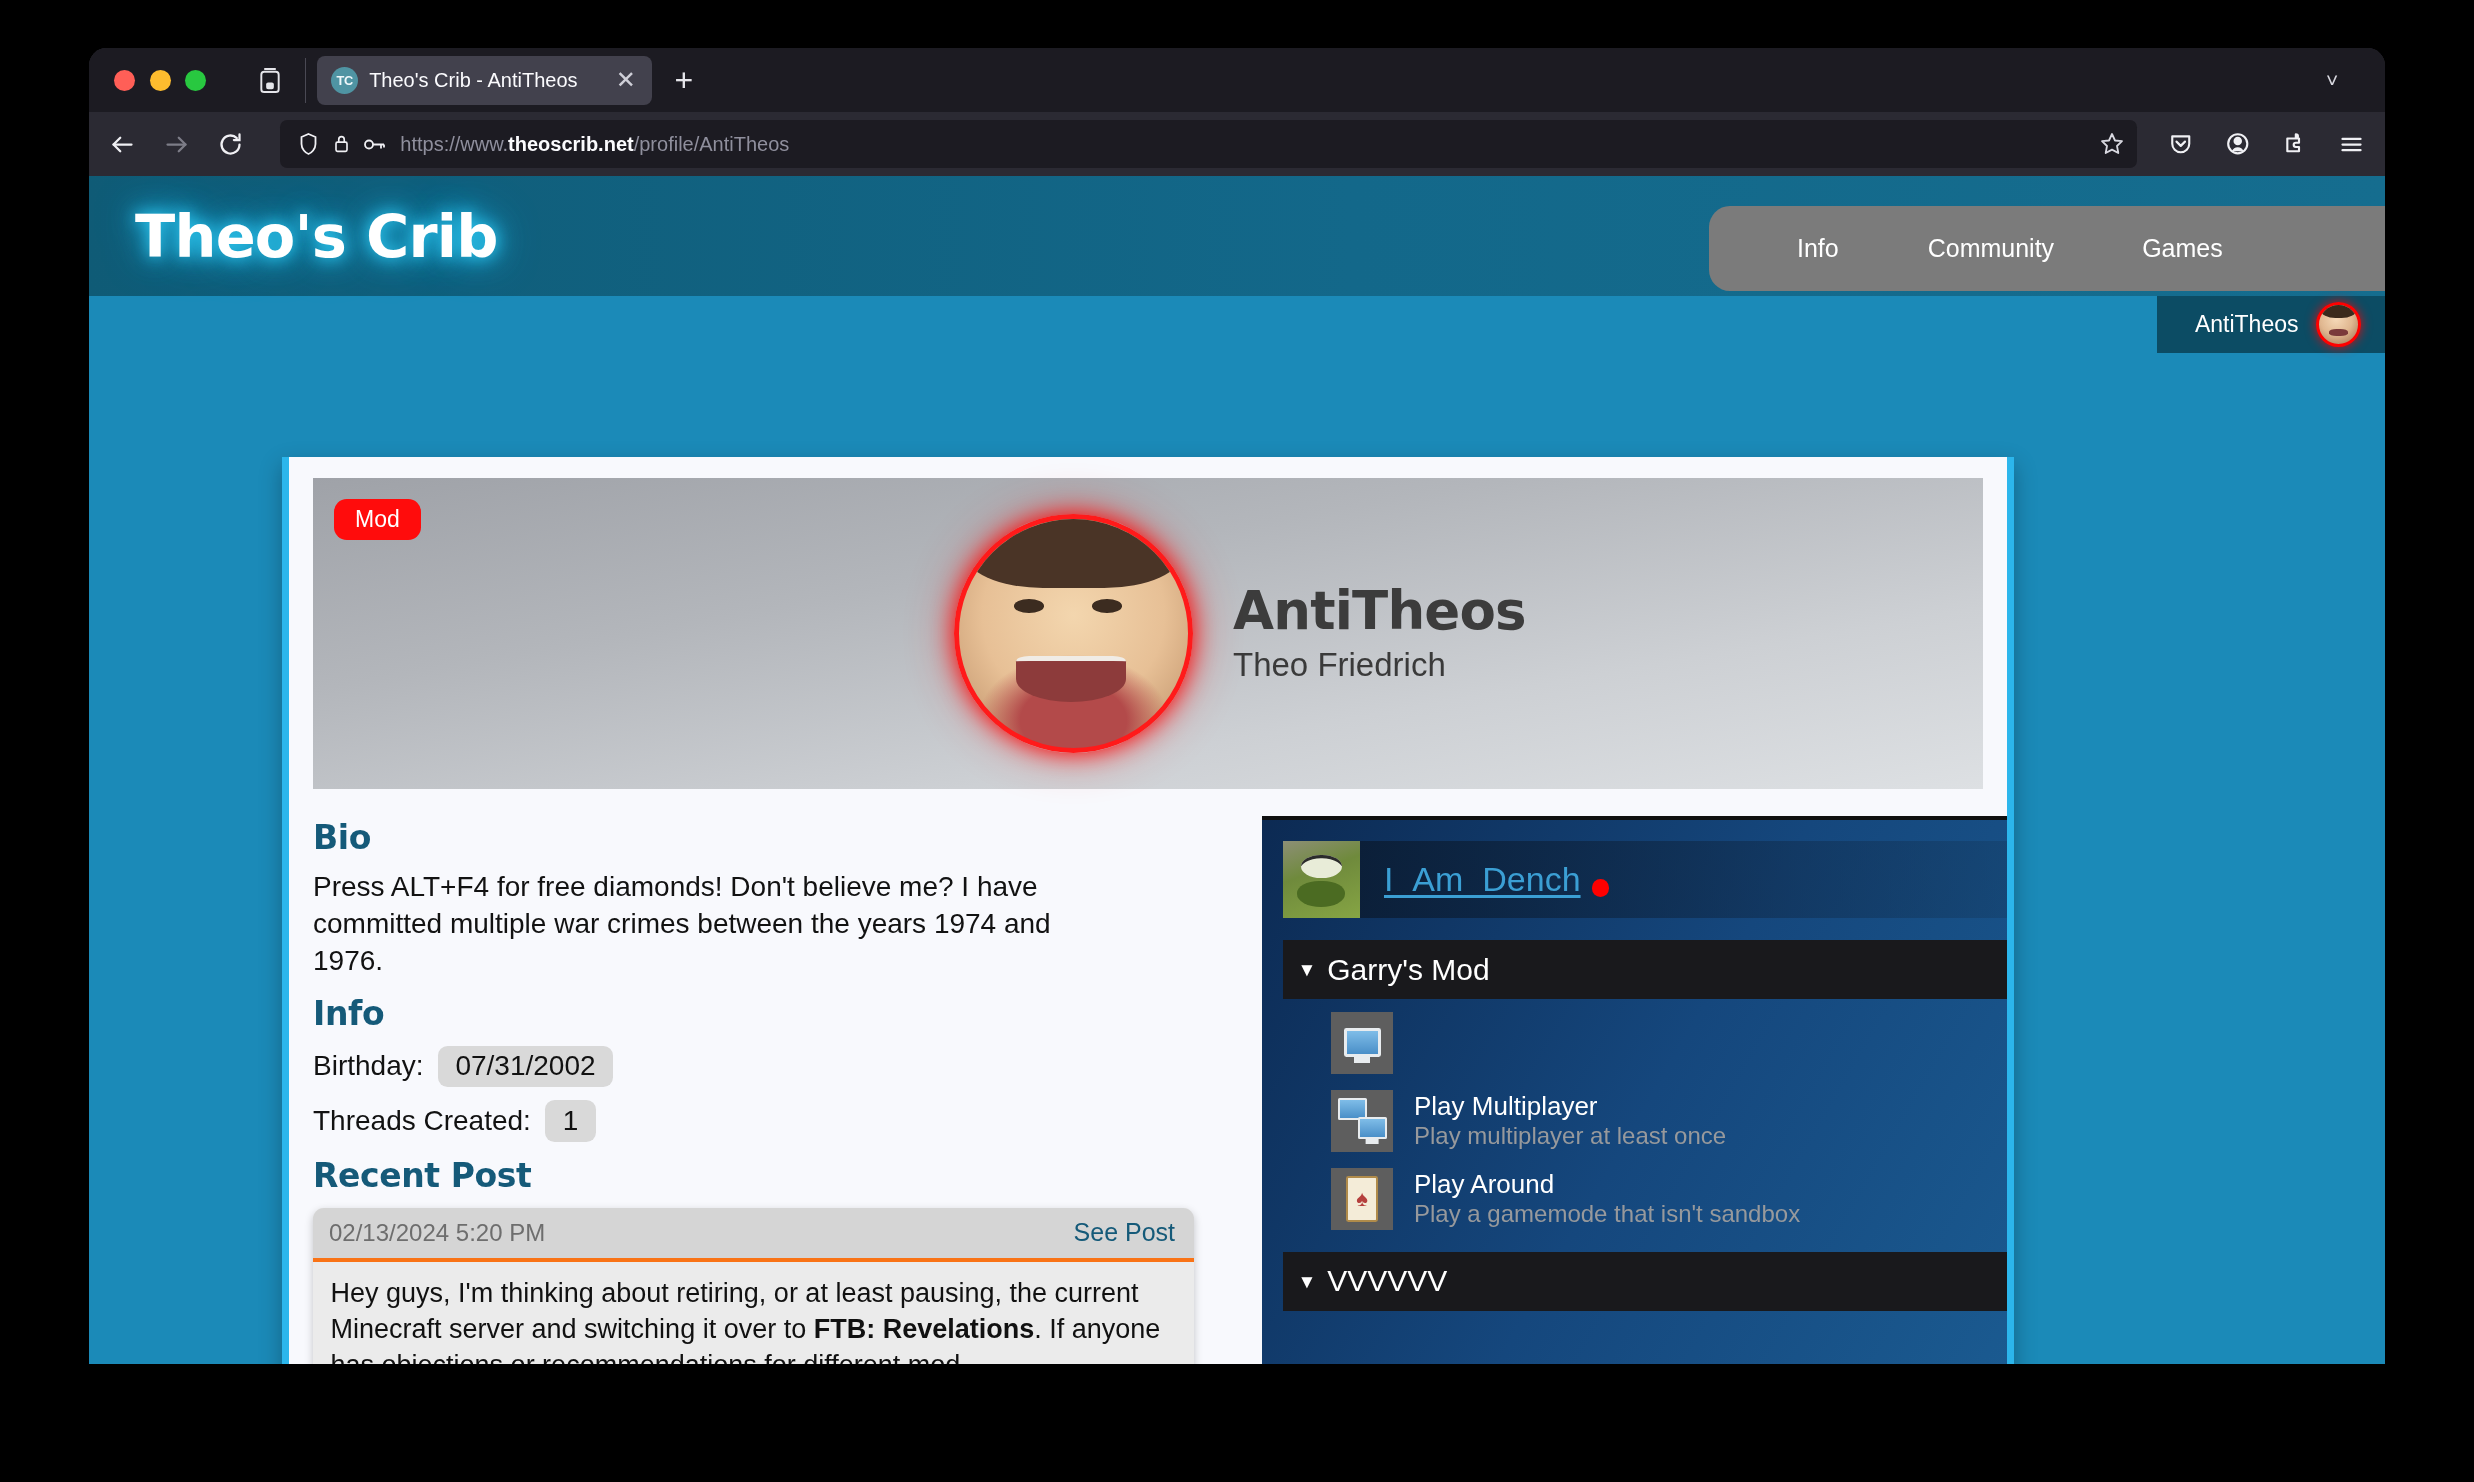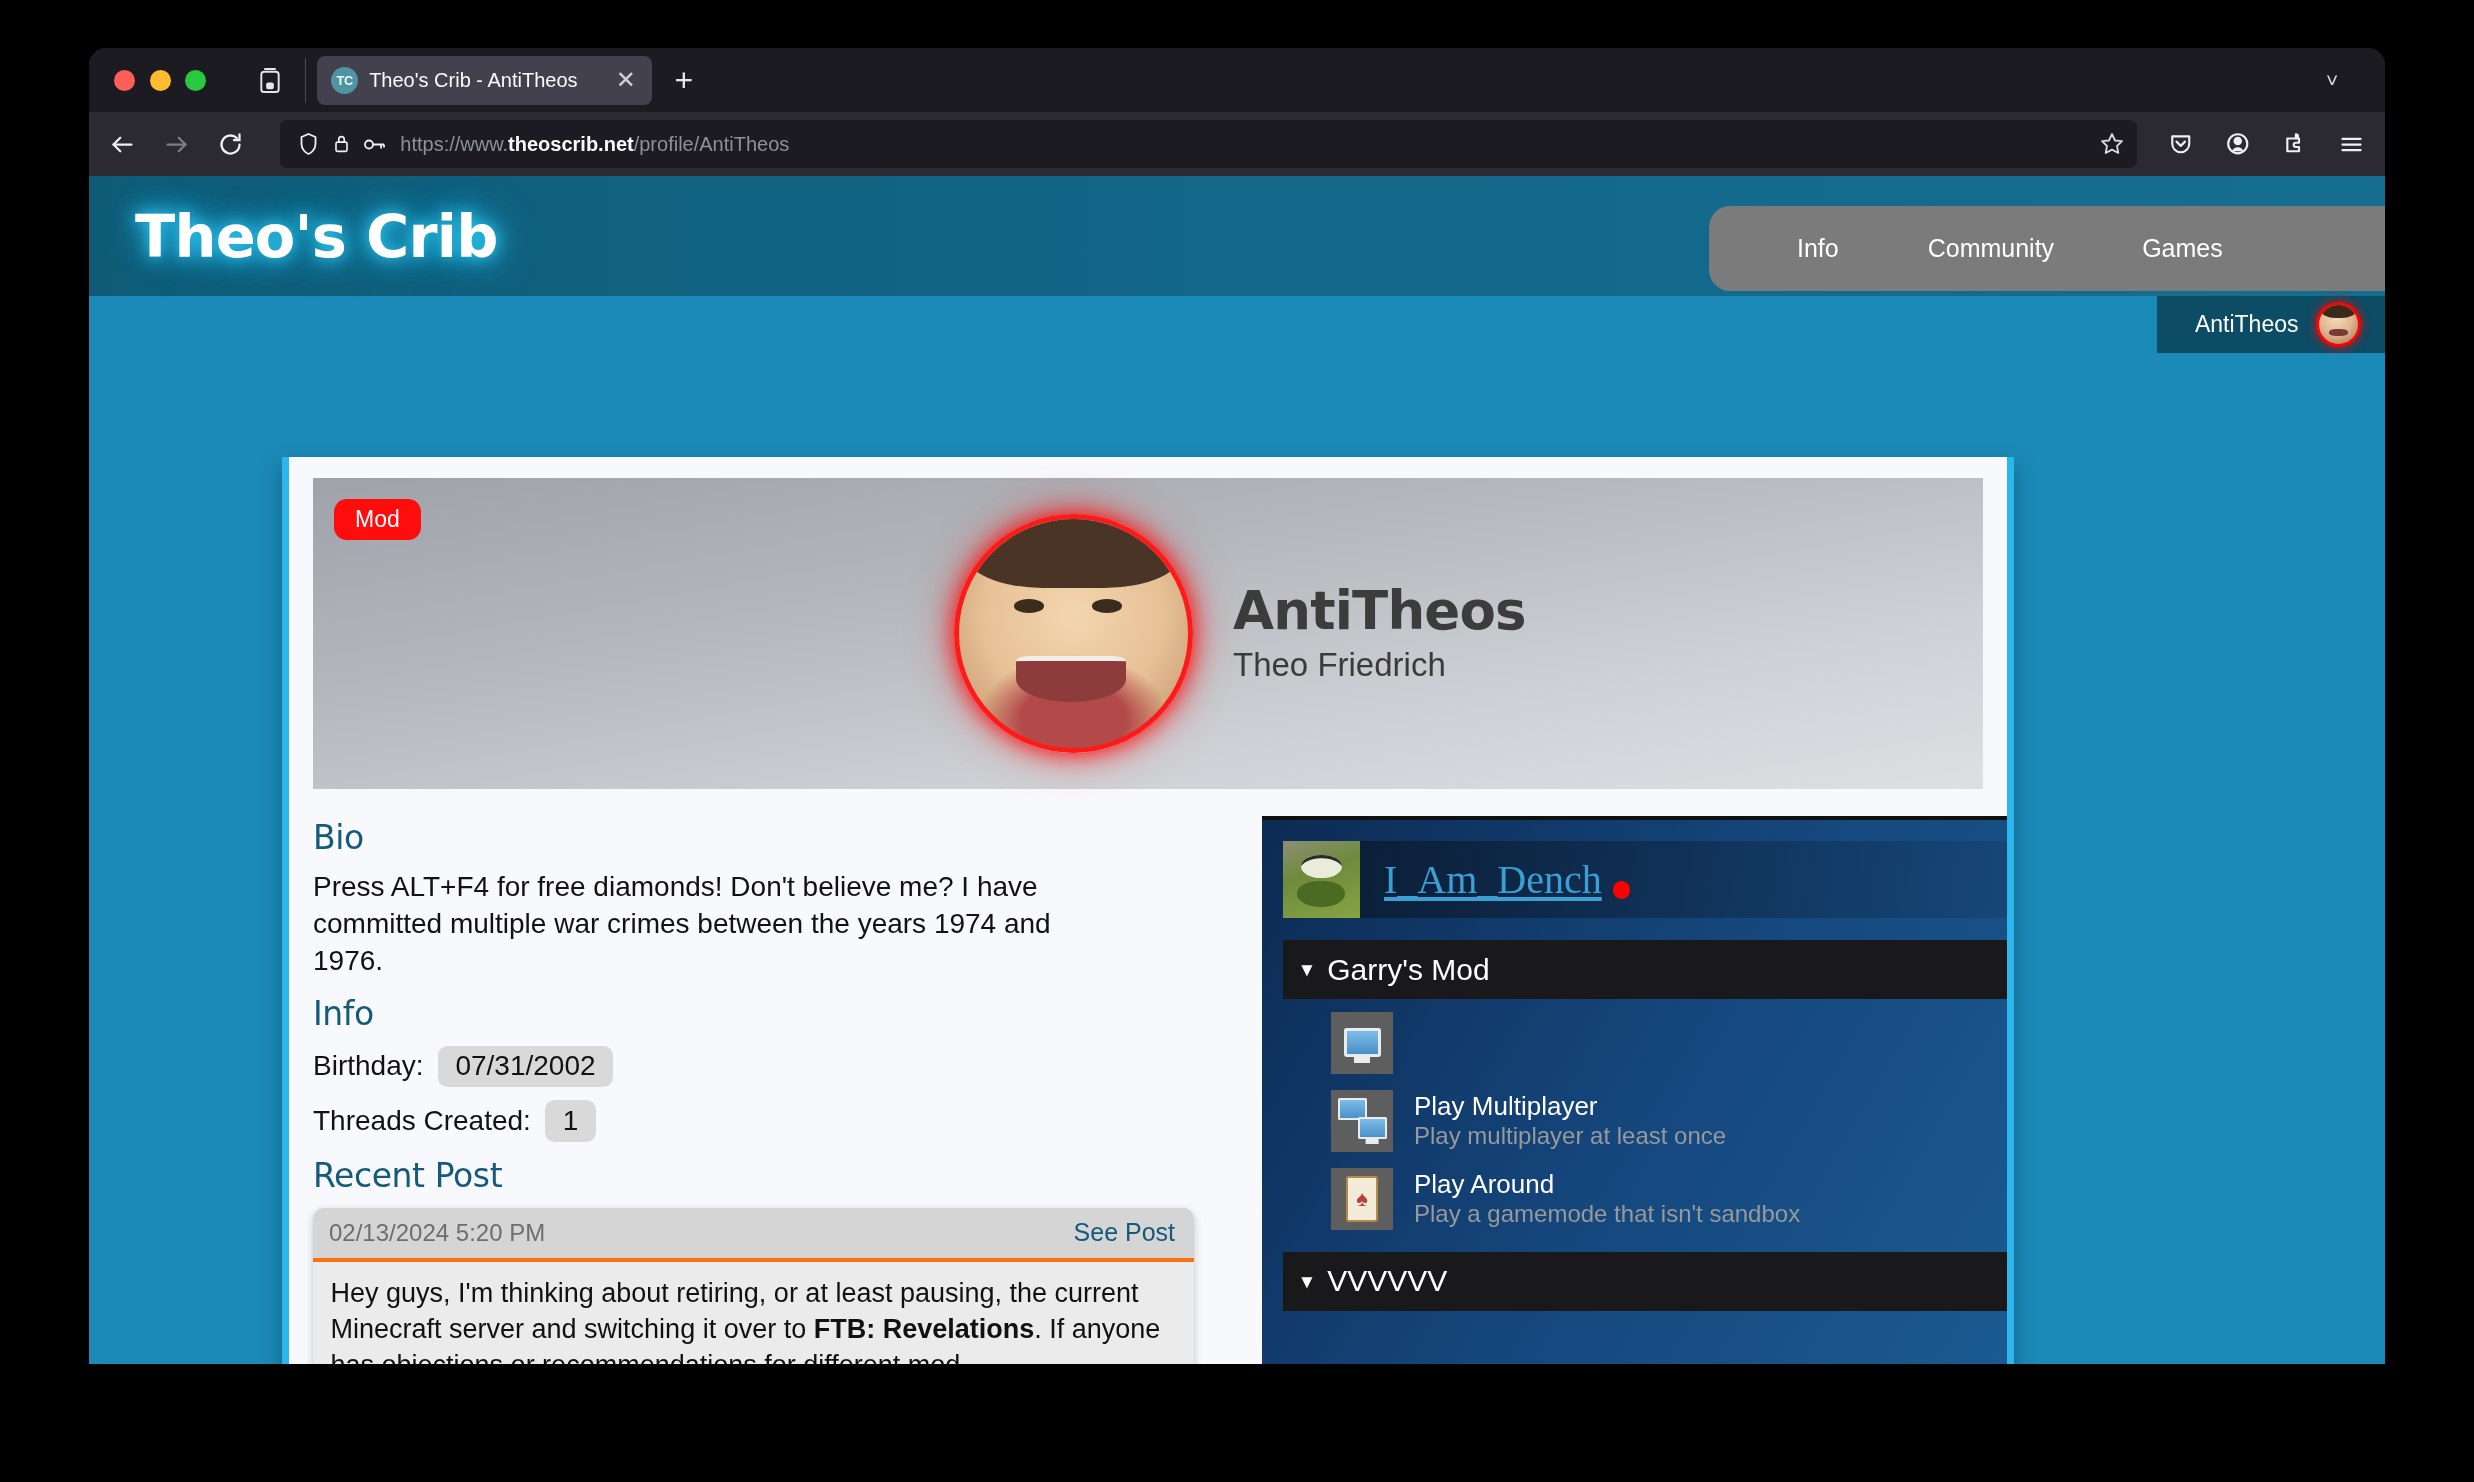--- a/index.html
+++ b/index.html
@@ -274,21 +274,21 @@
     margin-top: 8px;
   }
 
   
   .cols { display: flex; gap: 48px; padding-top: 14.4px; }
   .col-left { width: 901px; flex: 0 0 auto; }
   .col-right { flex: 1 1 auto; }
 
   .sec-head {
     font-family: "DejaVu Sans", sans-serif;
-    font-weight: normal;
+    font-weight: bold;
     font-size: 33px;
     color: #155a79;
     letter-spacing: -0.4px;
     margin: 14.4px 0 11px 0;
   }
   .bio-text {
     font-size: 28px; color: #121212; line-height: 1.33;
     max-width: 757px;
   }
 
@@ -354,24 +354,23 @@
     background:#e8ecd8; border-radius:50%;
     box-shadow: inset 0 4.8px 0 -1.6px #2b2b2b;
   }
   .kermit::after {
     content:''; position:absolute; left:18%; top:52%;
     width:62%; height:34%;
     background:#4b6b22; border-radius:46% 46% 50% 50%;
   }
   .steam-name {
     color: #3b9fd4;
-    font-size: 40px;
+    font-size: 34px;
     text-decoration: underline;
     text-underline-offset: 4px;
-    font-family: Liberation Serif, serif;
   }
   .status-dot {
     width: 17.5px; height: 17.5px; border-radius: 50%;
     background: #ff0000; display: inline-block;
     margin-left: 11px; vertical-align: middle;
   }
 
   .game-head {
     margin-top: 22px;
     background: #19191c;

